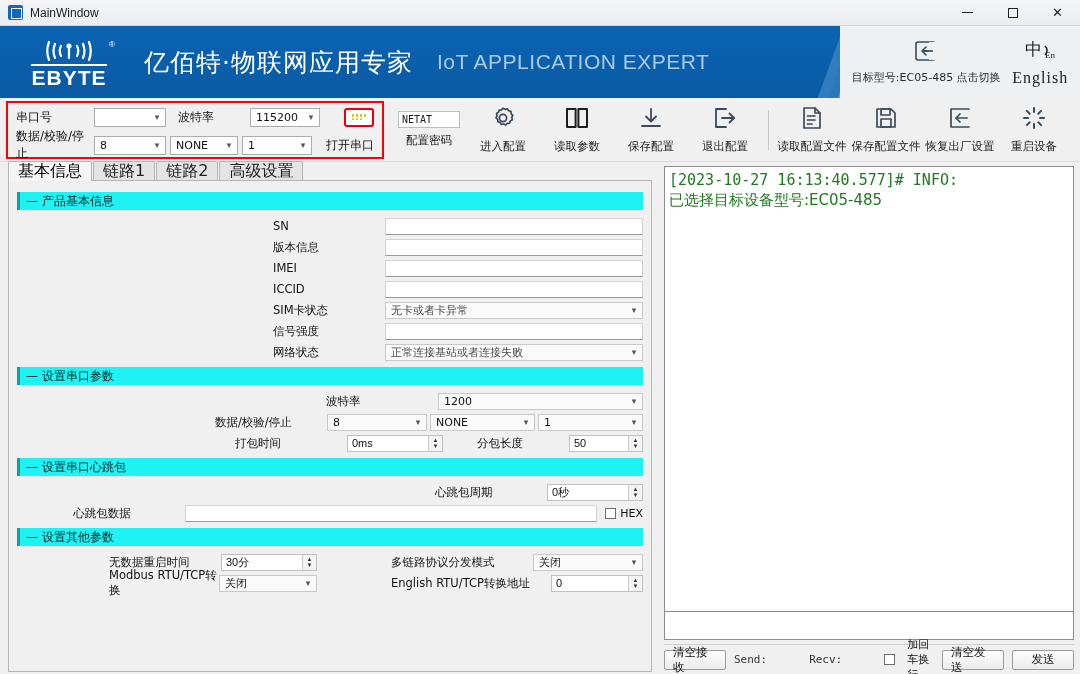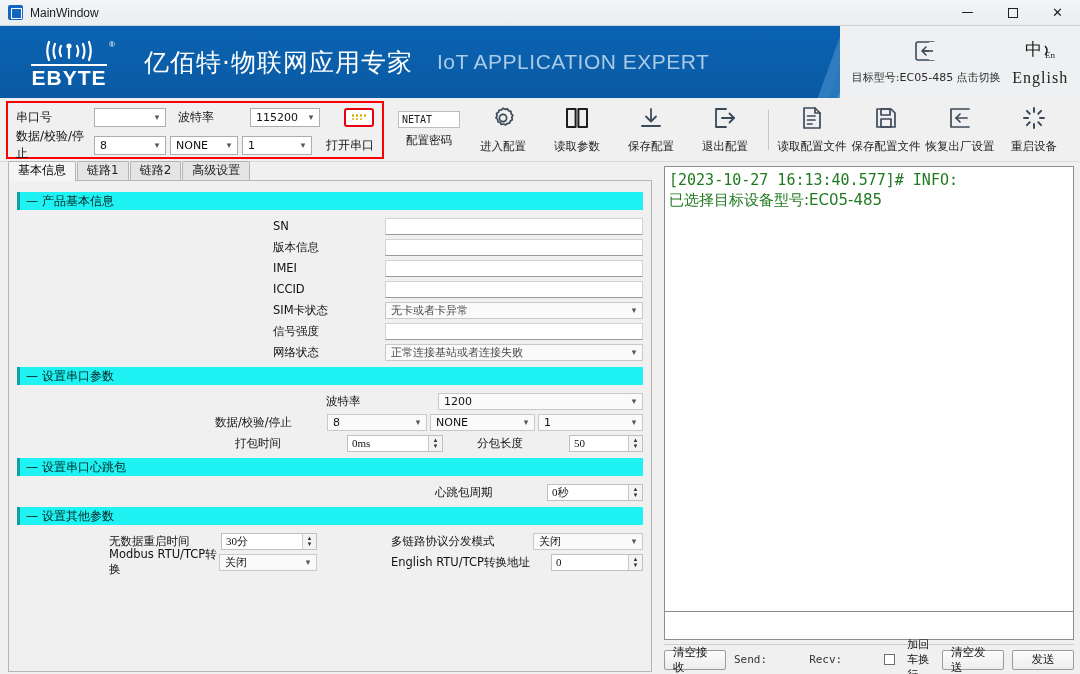--- a/index.html
+++ b/index.html
@@ -124,21 +124,21 @@
   #tool-divider{width:1px;height:40px;background:#c8c8c8;margin:0 6px;}
 
   
   #content{display:flex;height:calc(674px - 26px - 72px - 64px);}
   #left{width:660px;position:relative;background:#f0f0f0;padding:0 0 0 0;}
   #right{flex:1;background:#f0f0f0;display:flex;flex-direction:column;padding:4px 6px 4px 4px;}
 
   
   #tabs{display:flex;height:18px;margin-left:8px;align-items:flex-end;}
   .tab{
-    padding:1px 9px 2px 9px;font-size:12px;font-family:"DejaVu Sans",sans-serif;
+    padding:1px 9px 2px 9px;font-size:16px;font-family:"DejaVu Sans",sans-serif;
     border:1px solid #b5b5b5;border-bottom:none;background:#e4e4e4;color:#222;
     margin-right:1px;border-radius:2px 2px 0 0;line-height:15px;
   }
   .tab.active{background:#f5f5f5;color:#000;position:relative;top:1px;padding-bottom:3px;}
   #tabpanel{
     margin:0 8px 0 8px;border:1px solid #b5b5b5;background:#f0f0f0;
     height:calc(100% - 20px);padding:6px 8px 0 8px;overflow:hidden;
   }
   .sechdr{
     background:#1ef2f2;height:18px;display:flex;align-items:center;
@@ -150,21 +150,21 @@
   .flabel{
     width:112px;font-size:11.5px;font-family:"DejaVu Sans",sans-serif;color:#111;flex:none;
   }
   .tinput{
     height:17px;background:#fff;border:1px solid #d2d2d2;border-bottom:1px solid #9a9a9a;
     font-size:11px;padding-left:4px;display:flex;align-items:center;color:#111;
     font-family:"DejaVu Sans",sans-serif;
   }
   .spin{
     height:17px;background:#fff;border:1px solid #c0c0c0;display:flex;align-items:center;
-    font-size:11px;padding-left:4px;color:#111;font-family:Liberation Serif, serif;
+    font-size:11px;padding-left:4px;color:#111;font-family:Liberation Sans, sans-serif;
   }
   .spin .val{flex:1;}
   .spin .arrows{
     width:14px;height:15px;border-left:1px solid #c9c9c9;background:#f4f4f4;
     display:flex;flex-direction:column;align-items:center;justify-content:center;
     font-size:6px;line-height:6px;color:#333;
   }
   .cbx{width:11px;height:11px;border:1px solid #6e6e6e;background:#fff;display:inline-block;flex:none;}
   .cbl{font-size:11px;font-family:"DejaVu Sans",sans-serif;margin-left:4px;color:#111;}
 
@@ -539,20 +539,26 @@
         <span>设置串口心跳包</span>
       </div>
       <div style="padding-left:8px">
         <div class="frow">
           <span class="flabel">心跳包周期</span>
           <div class="spin" style="width:96px">
             <span class="val">0秒</span>
             <span class="arrows">▲<br>▼</span>
           </div>
         </div>
+        <div class="frow">
+          <span class="flabel">心跳包数据</span>
+          <div class="tinput" style="width:412px"></div>
+          <span class="cbx" style="margin-left:8px"></span>
+          <span class="cbl">HEX</span>
+        </div>
       </div>
 
       <div class="sechdr">
         <span class="dash">—</span>
         <span>设置其他参数</span>
       </div>
       <div style="padding-left:8px">
         <div class="frow">
           <span class="flabel">无数据重启时间</span>
           <div class="spin" style="width:96px">

